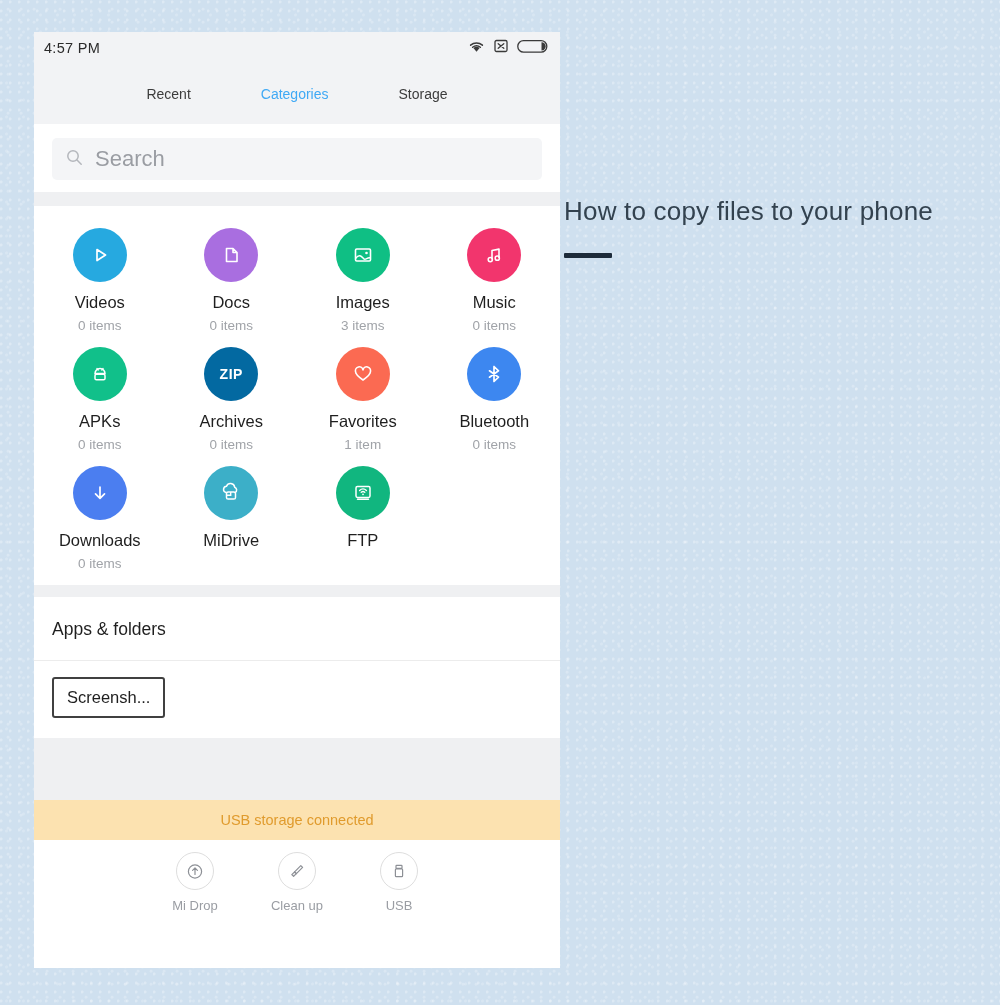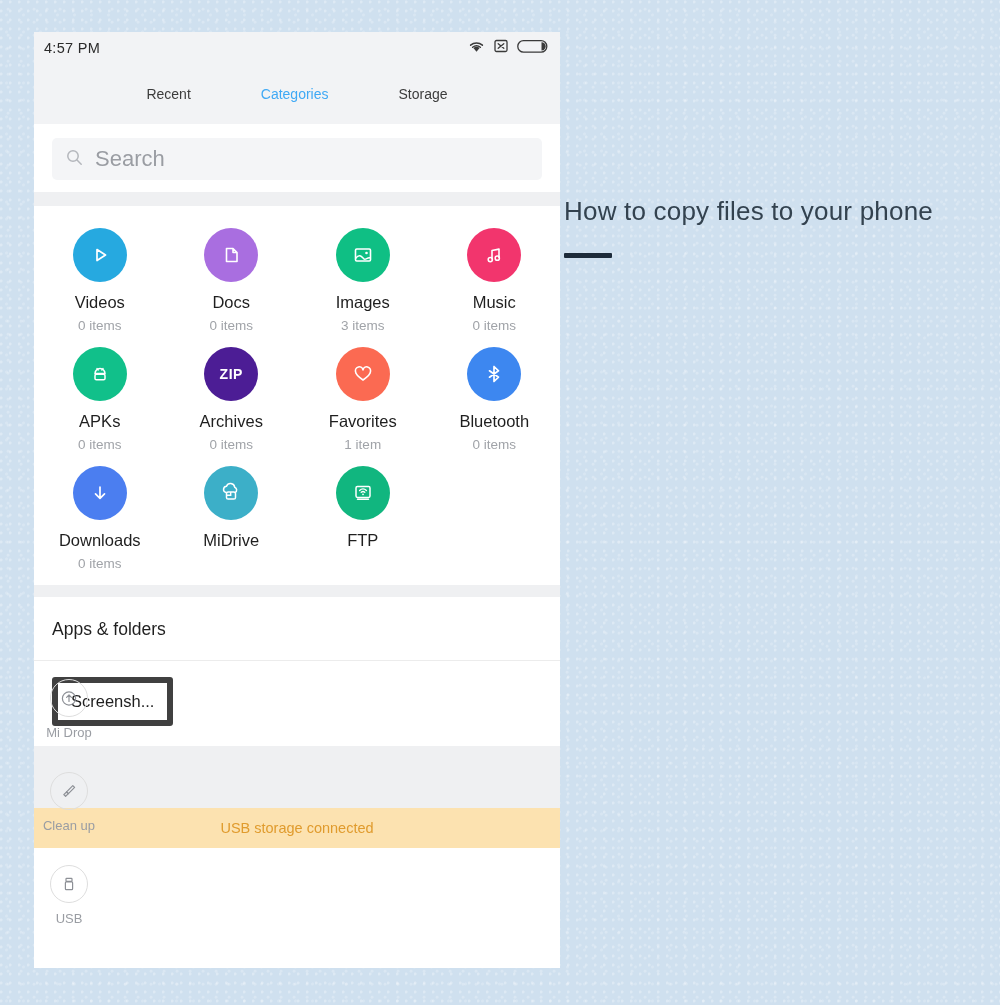--- a/index.html
+++ b/index.html
@@ -74,36 +74,36 @@
 
   .divider{height:12px;background:#eff0f2;}
 
   .section-title{
     background:#fff;padding:22px 18px 20px 18px;
     font-size:17.5px;color:#1f1f1f;
     border-bottom:1px solid #ececec;
   }
   .chips{background:#fff;padding:16px 18px 20px 18px;}
   .chip{
-    display:inline-block;border:6px solid #404040;border-radius:3px;
+    display:inline-block;border:2px solid #404040;border-radius:3px;
     padding:9px 13px;font-size:16.5px;color:#1f1f1f;background:#fff;
   }
 
   .grey-gap{height:62px;background:#eff0f2;}
 
   .usb-banner{
     height:40px;background:#fce2b0;
     display:flex;align-items:center;justify-content:center;
     font-size:14.5px;color:#e09b2d;
   }
 
   .bottombar{
     background:#fff;height:78px;
-    display:flex;align-items:flex-start;justify-content:flex-end;
-    gap:32px;padding-top:12px;box-sizing:border-box;flex-direction:column;
+    display:flex;align-items:flex-start;justify-content:center;
+    gap:32px;padding-top:12px;box-sizing:border-box;
   }
   .bb-item{display:flex;flex-direction:column;align-items:center;width:70px;}
   .bb-circle{
     width:36px;height:36px;border-radius:50%;
     border:1px solid #dedede;
     display:flex;align-items:center;justify-content:center;
   }
   .bb-label{font-size:13px;color:#9a9da3;margin-top:8px;}
 
   
@@ -230,21 +230,21 @@
             <path d="M7 11.5 a5 5 0 0 1 10 0 Z" stroke="#fff" stroke-width="1.5" fill="none"></path>
             <rect x="7" y="12.3" width="10" height="5.5" rx="1.4" stroke="#fff" stroke-width="1.5" fill="none"></rect>
             <path d="M9 6.6 L10.2 8 M15 6.6 L13.8 8" stroke="#fff" stroke-width="1.4" stroke-linecap="round"></path>
           </svg>
         </div>
         <div class="cell-label">APKs</div>
         <div class="cell-count">0 items</div>
       </div>
 
       <div class="cell">
-        <div class="bubble" style="background:#4c1d95">
+        <div class="bubble" style="background:#0369a1">
           <span class="zip-text">ZIP</span>
         </div>
         <div class="cell-label">Archives</div>
         <div class="cell-count">0 items</div>
       </div>
 
       <div class="cell">
         <div class="bubble" style="background:#fb6a52">
           <svg width="26" height="26" viewBox="0 0 26 26">
             <path d="M13 19 C8 15.5 5.5 13 5.5 10.5 a3.6 3.6 0 0 1 7.5-1.6 a3.6 3.6 0 0 1 7.5 1.6 C20.5 13 18 15.5 13 19 Z" stroke="#fff" stroke-width="1.6" fill="none" stroke-linejoin="round"></path>

